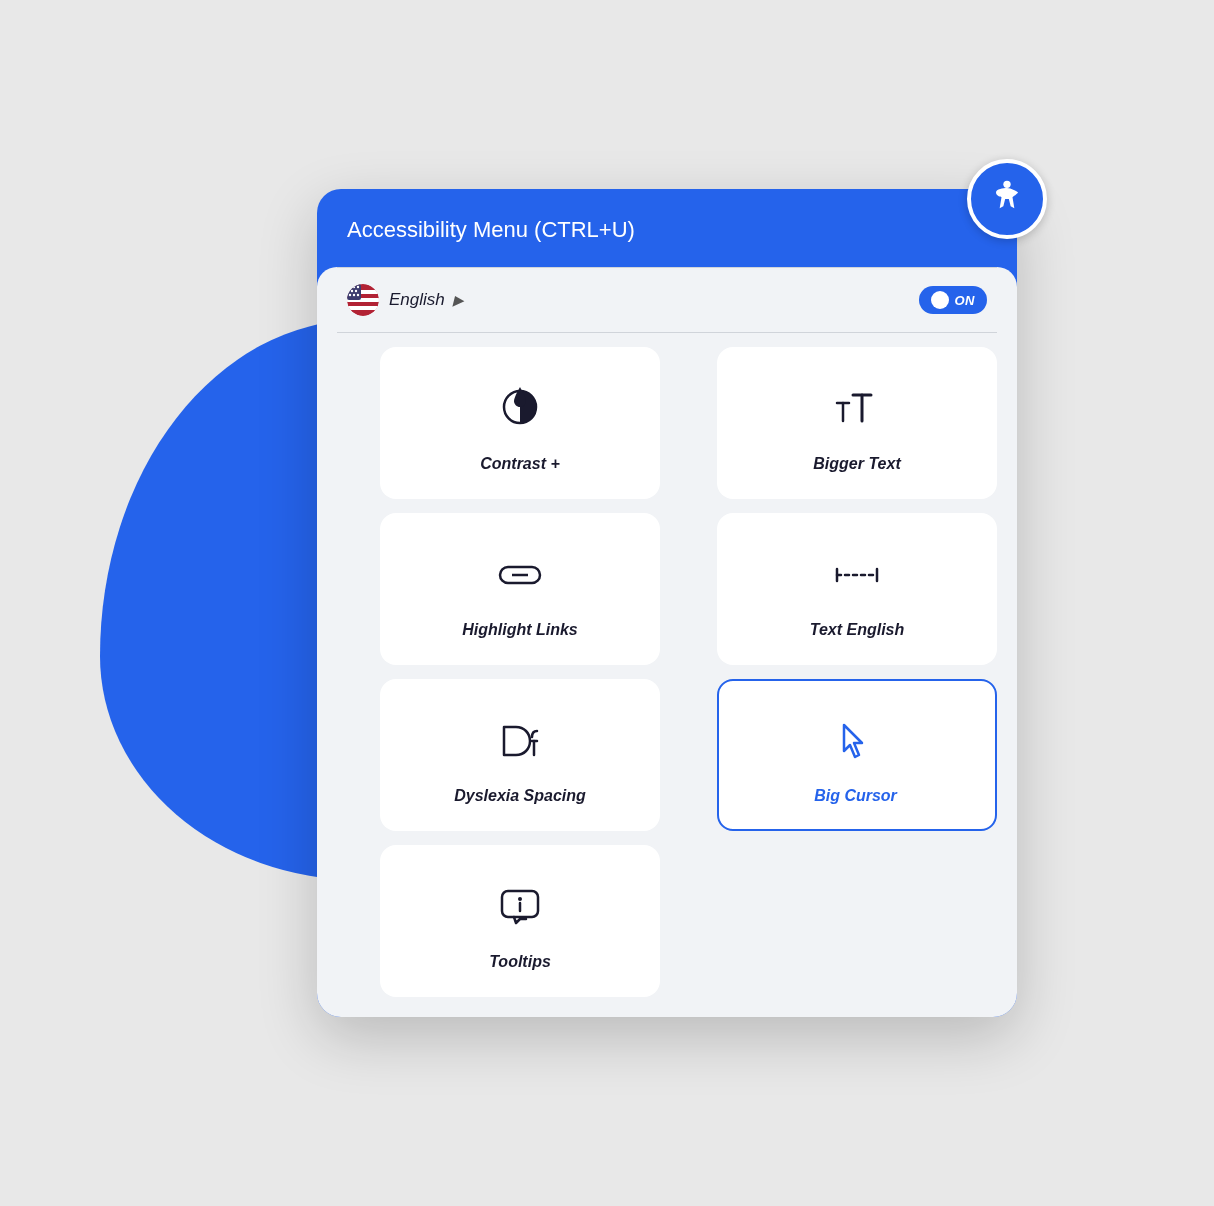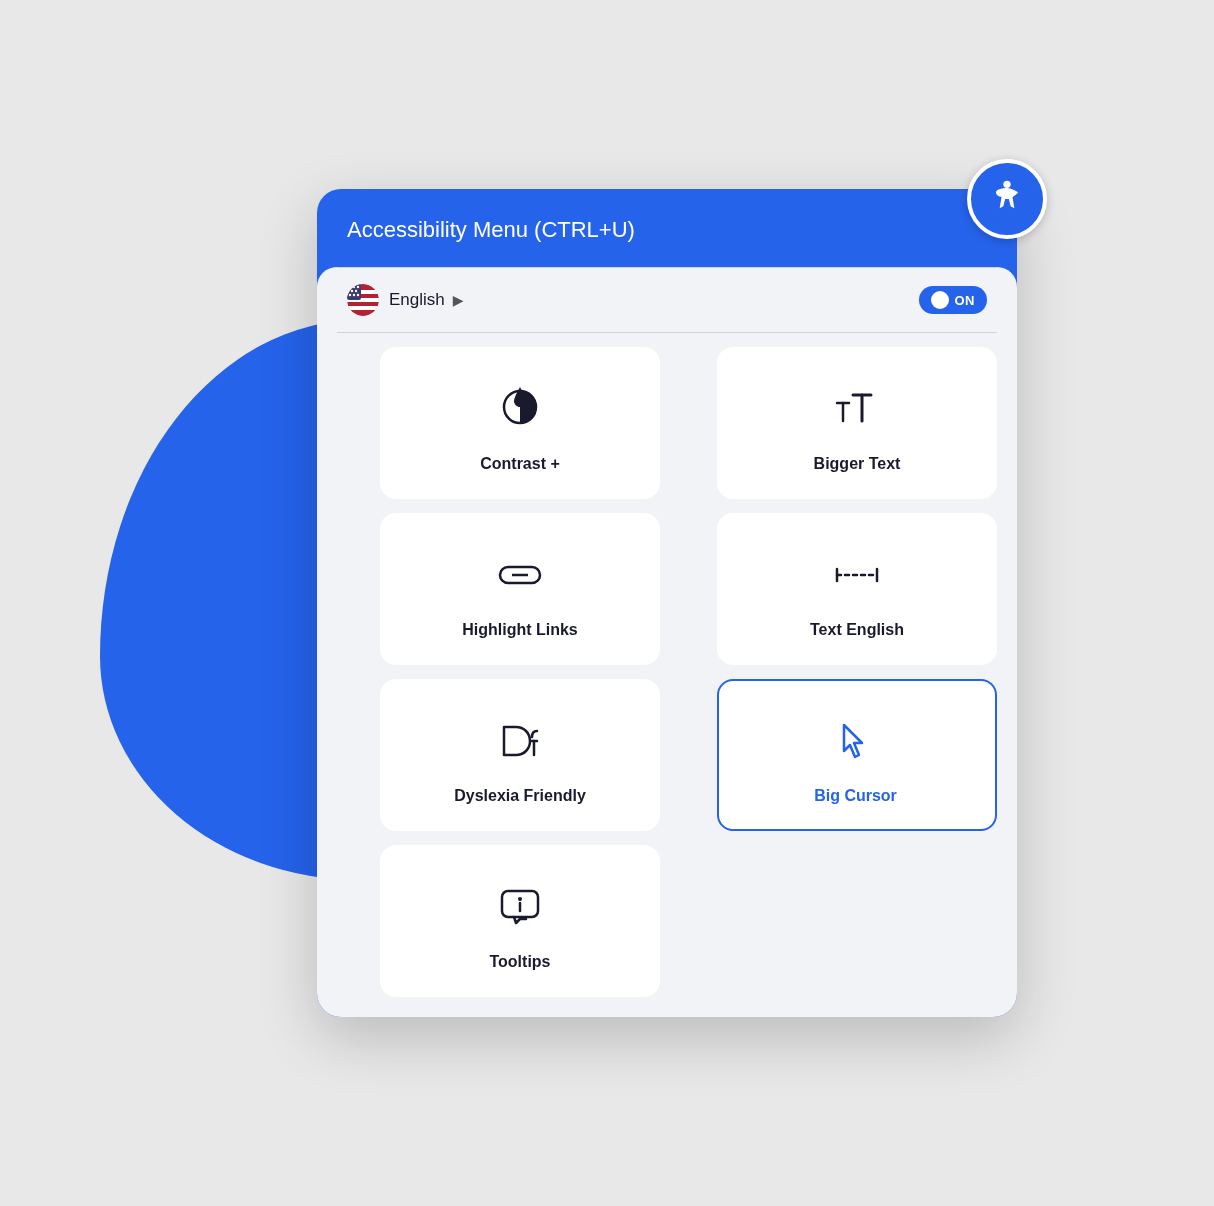--- a/index.html
+++ b/index.html
@@ -78,20 +78,21 @@
 
     .panel-title span {
       font-weight: 400;
     }
 
     .panel-body {
       background: #f1f3f6;
       border-radius: 20px 20px 0 0;
       padding: 0 20px 20px 20px;
       overflow: hidden;
+      font-style: italic;
     }
 
     .flag-icon {
       width: 32px;
       height: 32px;
       border-radius: 50%;
       overflow: hidden;
       margin-right: 10px;
       flex-shrink: 0;
     }
@@ -313,21 +314,21 @@
           <div class="card-icon">
             <svg viewBox="0 0 52 52" fill="none" xmlns="http://www.w3.org/2000/svg">
 
               <path d="M10 12 L10 40 L22 40 C30 40 36 34 36 26 C36 18 30 12 22 12 Z" stroke="#1a1a2e" stroke-width="2.5" fill="none" stroke-linejoin="round"></path>
 
               <path d="M38 22 C38 18 40 16 43 16" stroke="#1a1a2e" stroke-width="2.5" fill="none" stroke-linecap="round"></path>
               <line x1="38" y1="26" x2="43" y2="26" stroke="#1a1a2e" stroke-width="2.5" stroke-linecap="round"></line>
               <line x1="40" y1="26" x2="40" y2="40" stroke="#1a1a2e" stroke-width="2.5" stroke-linecap="round"></line>
             </svg>
           </div>
-          <span class="card-label">Dyslexia Friendly</span>
+          <span class="card-label">Dyslexia Spacing</span>
         </div>
 
         <div class="card active">
           <div class="card-icon">
             <svg viewBox="0 0 52 52" fill="none" xmlns="http://www.w3.org/2000/svg">
               <path d="M14 10 L14 36 L20 30 L25 42 L29 40 L24 28 L32 28 Z" stroke="#2563eb" stroke-width="2.5" stroke-linejoin="round" fill="none"></path>
             </svg>
           </div>
           <span class="card-label" style="color:#2563eb;">Big Cursor</span>
         </div>

